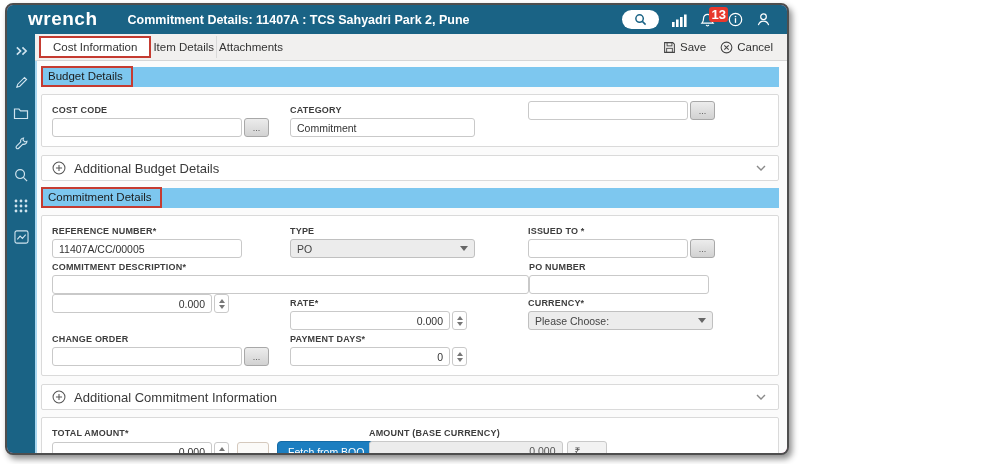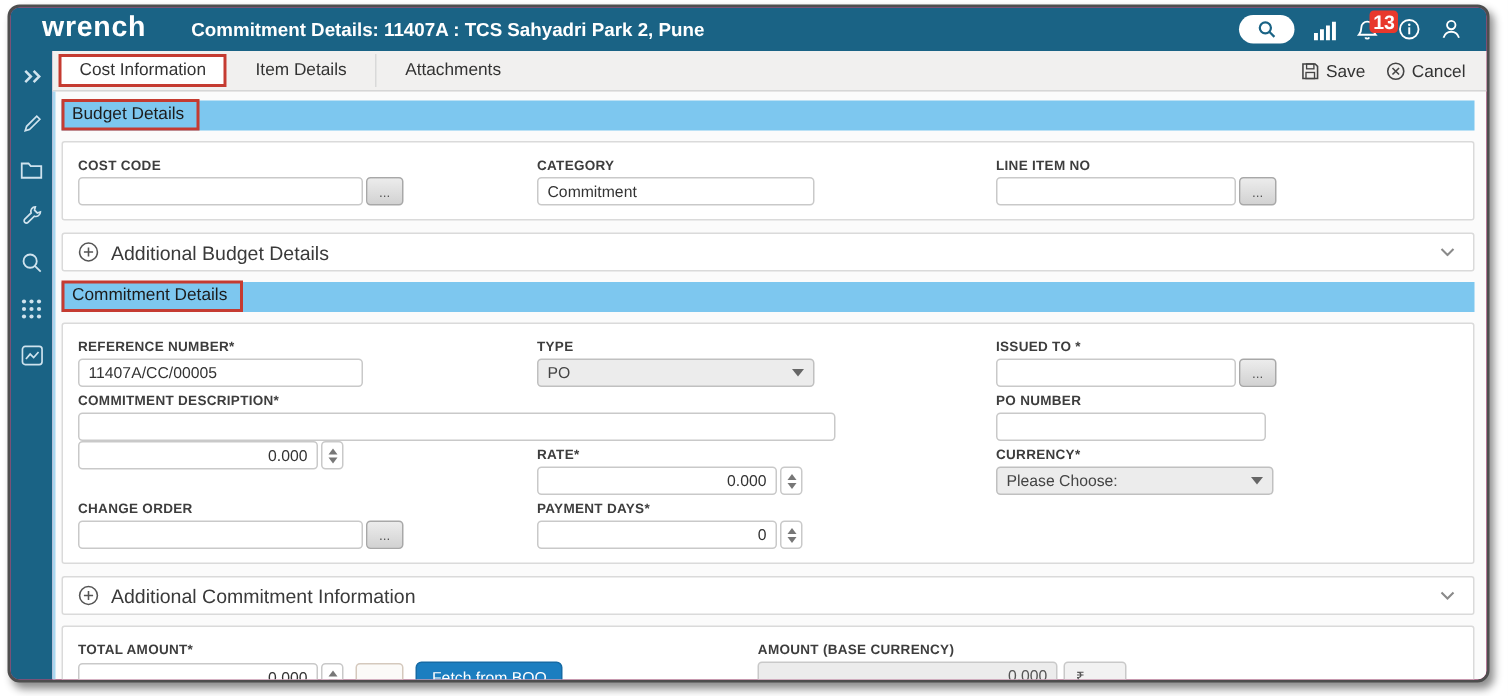--- a/index.html
+++ b/index.html
@@ -1,39 +1,39 @@
 <!DOCTYPE html>
 <html><head>
 <meta charset="utf-8">
 <style>
   * { margin:0; padding:0; box-sizing:border-box; }
   html,body { width:1005px; height:464px; background:#fff; font-family:"Liberation Sans", sans-serif; overflow:hidden; }
-  .window { position:absolute; left:5px; top:3px; width:988px; height:452px; border:2px solid #4e4e4e;
-            border-radius:8px; overflow:hidden; box-shadow:3px 4px 6px rgba(0,0,0,.45); background:#ec4899; display:flex; flex-direction:column; }
+  .window { position:absolute; left:5px; top:3px; width:784px; height:452px; border:2px solid #4e4e4e;
+            border-radius:8px; overflow:hidden; box-shadow:3px 4px 6px rgba(0,0,0,.45); background:#f9a8d4; display:flex; flex-direction:column; }
   
   .topbar { height:29px; background:#1a6385; display:flex; align-items:center; flex:0 0 29px; }
   .logo { color:#fff; font-size:19px; font-weight:bold; letter-spacing:.5px; padding:0 30px 2px 21px; }
   .title { color:#fff; font-size:12.5px; font-weight:bold; white-space:nowrap; flex:1; }
   .topbar-icons { display:flex; align-items:center; gap:13px; padding-right:16px; }
   .search-pill { background:#fff; border-radius:10px; width:37px; height:19px; display:flex; align-items:center; justify-content:center; cursor:pointer; }
   .icon-btn { position:relative; display:flex; align-items:center; cursor:pointer; }
   .badge { position:absolute; top:-5px; left:9px; background:#e8382c; color:#fff; font-size:13px; font-style:normal;
            font-weight:bold; border-radius:3px; padding:1px 2.5px; line-height:1; }
   
   .body-row { display:flex; flex:1; min-height:0; }
   .sidebar { width:28px; background:#1a6385; display:flex; flex-direction:column; align-items:center; padding-top:8px; gap:13px; flex:0 0 28px; }
   .side-item { width:18px; height:18px; display:flex; align-items:center; justify-content:center; cursor:pointer; }
   .main { flex:1; display:flex; flex-direction:column; min-width:0; background:#fbfbfb; }
   
   .tabbar { height:27px; background:#f1f0ef; border-bottom:1px solid #d6d6d6; display:flex; align-items:center; flex:0 0 27px; }
-  .tab { font-size:11.5px; color:#333; padding:5px 19px; border-right:1px solid #d9d9d9; cursor:pointer; white-space:nowrap; }
+  .tab { font-size:11.5px; color:#333; padding:5px 2px; border-right:1px solid #d9d9d9; cursor:pointer; white-space:nowrap; }
   .tab.annotated { border:2.5px solid #c53b31; padding:3px 12px; margin-left:4px; background:#fff; border-right-color:#c53b31; }
   .tab:nth-child(2){ border-left:none; }
   .tb-spacer { flex:1; }
-  .tool { display:flex; align-items:flex-end; gap:4px; font-size:11.5px; color:#333; margin-right:14px; cursor:pointer; }
+  .tool { display:flex; align-items:center; gap:4px; font-size:11.5px; color:#333; margin-right:14px; cursor:pointer; }
   
   .content { flex:1; padding:6px 8px 4px 4px; border-left:2px solid #a9d7f0; overflow:hidden; }
   .section-header { background:#7dc7ef; height:20px; display:flex; align-items:flex-end; margin-bottom:7px; overflow:visible; }
   .annot { border:2.5px solid #c53b31; padding:2px 8px 3px 5px; font-size:11.5px; color:#1c1c1c; background:transparent; white-space:nowrap; }
   .panel { background:#fff; border:1px solid #dadada; border-radius:2px; padding:6px 12px 9px 10px; margin-bottom:8px; }
   .grid-row { display:flex; }
   .col { width:33.4%; }
   .col.wide { width:66.8%; }
   .field label { display:block; font-size:9px; font-weight:bold; color:#3d3d3d; letter-spacing:.2px; margin:4px 0 3px; }
   .control { display:flex; align-items:center; }
@@ -197,21 +197,20 @@
                 <button class="browse">...</button>
               </div>
             </div>
             <div class="col field">
               <label>CATEGORY</label>
               <div class="control">
                 <input class="tx" style="width: 185px;" value="Commitment">
               </div>
             </div>
             <div class="col field">
-              <label>LINE ITEM NO</label>
               <div class="control">
                 <input class="tx" style="width: 160px;" value="">
                 <button class="browse">...</button>
               </div>
             </div>
           </div>
         </div>
 
         <div class="expander">
           <svg width="14" height="14" viewBox="0 0 16 16">

